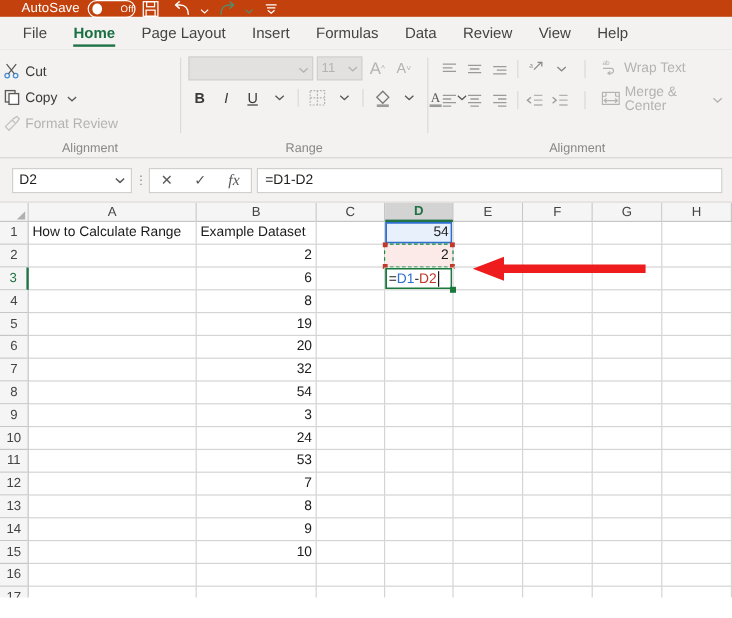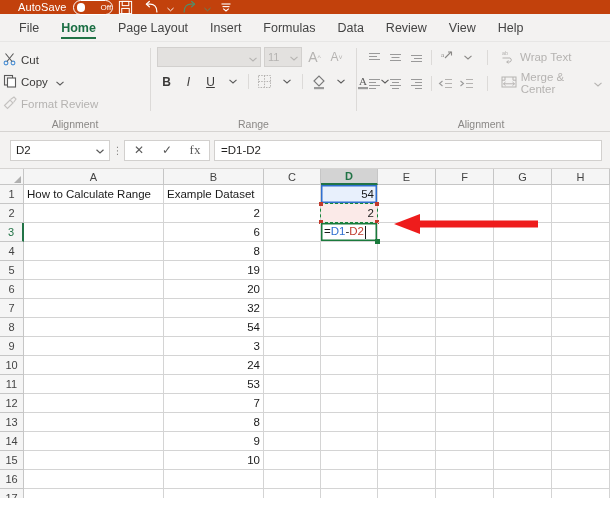--- a/index.html
+++ b/index.html
@@ -557,21 +557,21 @@
           <path d="M0.5 0.8 L4 4 L7.5 0.8" fill="none" stroke="#5a5a5a" stroke-width="1.2"></path>
         </svg>
     </span>
   </div>
 
   <div class="fbar-grip">⋮</div>
 
   <div class="fbtns">
     <span class="fbtn">✕</span>
     <span class="fbtn">✓</span>
-    <span class="fbtn" style="font-family:'Liberation Serif',serif;font-size:13px">fx</span>
+    <span class="fbtn" style="font-style:italic;font-family:'Liberation Serif',serif;font-size:13px">fx</span>
   </div>
 
   <div class="finput">
     <span>=D1-D2</span>
   </div>
 </div>
 
 <div class="gridwrap">
 
   <div class="colhead">

